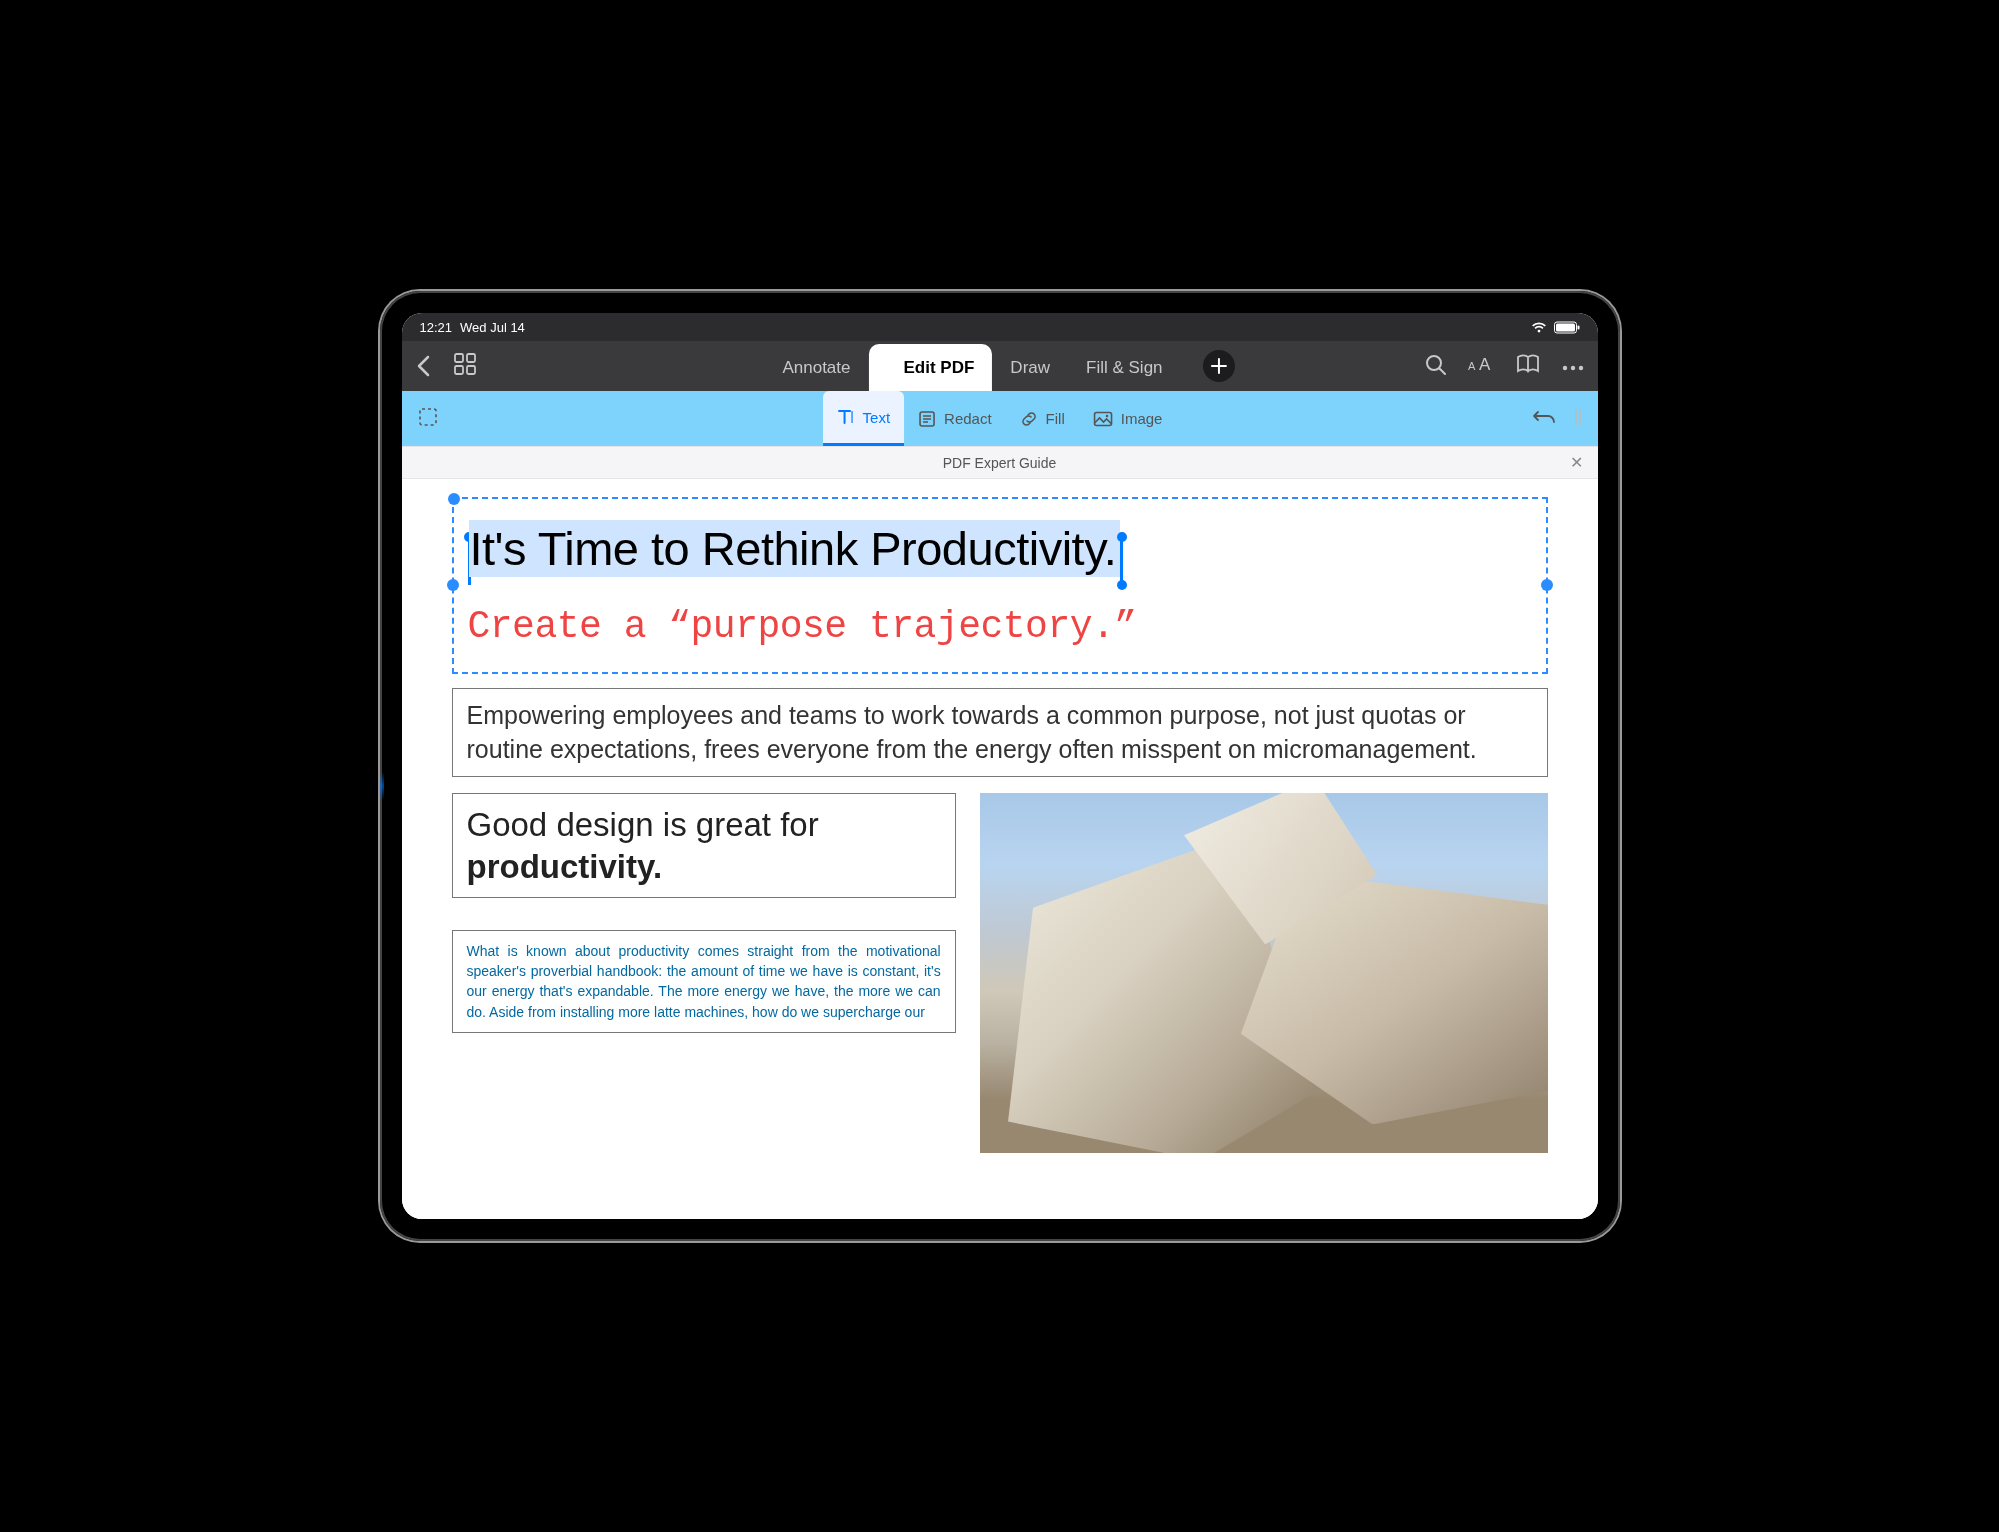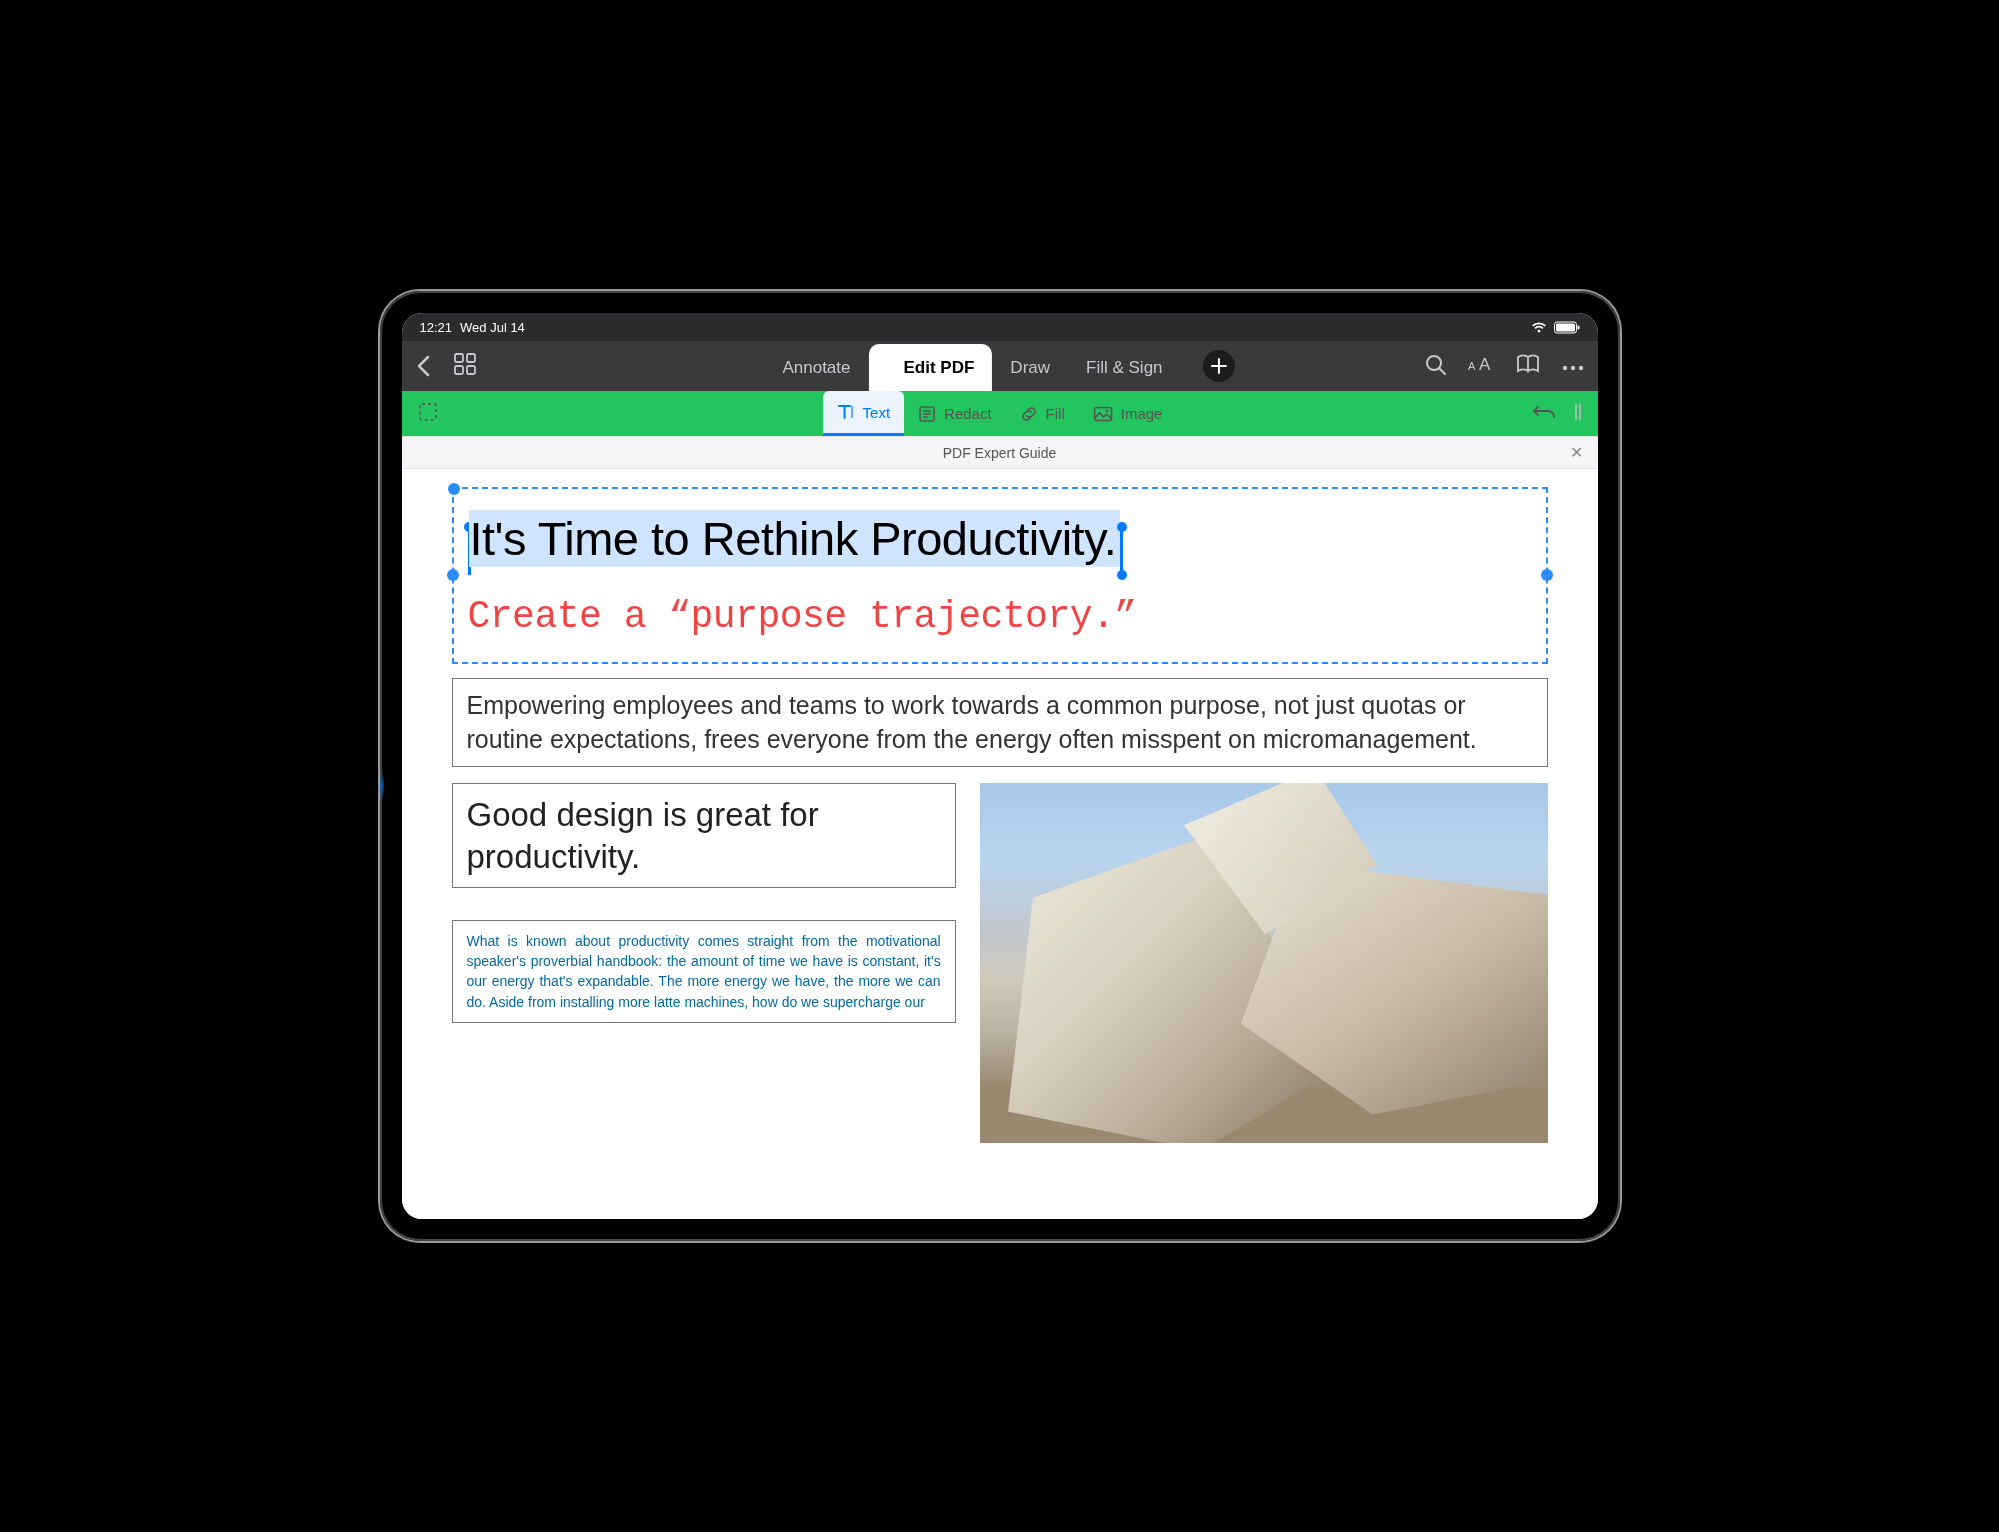--- a/index.html
+++ b/index.html
@@ -97,22 +97,22 @@
   .nav-right {
     margin-left: auto;
     display: flex;
     align-items: center;
     gap: 22px;
     color: #c7c7cc;
   }
   .nav-right > div { cursor: pointer; }
   
   .sub-toolbar {
-    height: 46px;
-    background: #22c55e;
+    height: 56px;
+    background: #7dd3fc;
     border-bottom: 1px solid #e5e5e7;
     display: flex;
     align-items: center;
     padding: 0 16px;
     position: relative;
   }
   .sub-left { display: flex; align-items: center; }
   .sub-center {
     position: absolute;
     left: 50%;
@@ -274,21 +274,21 @@
     background: linear-gradient(135deg, #f0ece0 0%, #d8d0c0 40%, #b8ac98 70%, #887860 100%);
   }
   .sh1 { width: 55%; height: 90%; left: 5%; top: 12%; clip-path: polygon(8% 22%, 72% 0%, 100% 78%, 62% 100%, 0% 88%); }
   .sh2 { width: 58%; height: 70%; right: -4%; top: 22%; clip-path: polygon(18% 0%, 100% 14%, 96% 86%, 40% 100%, 0% 64%); background: linear-gradient(145deg, #e8e0d0, #c8bca8, #8c7c68); }
   .sh3 { width: 34%; height: 46%; left: 36%; top: -4%; clip-path: polygon(0% 34%, 68% 0%, 100% 58%, 42% 100%); background: linear-gradient(125deg, #f2eee4, #d2c8b6); }
   .sub-heading {
     font-size: 33px;
     line-height: 1.25;
     color: #222;
   }
-  .sub-heading .bold { font-weight: 400; }
+  .sub-heading .bold { font-weight: 700; }
   .body-text {
     font-size: 14px;
     line-height: 1.45;
     color: #0369a1;
     text-align: justify;
   }
   
   .side-indicator {
     position: absolute;
     left: 0px;

